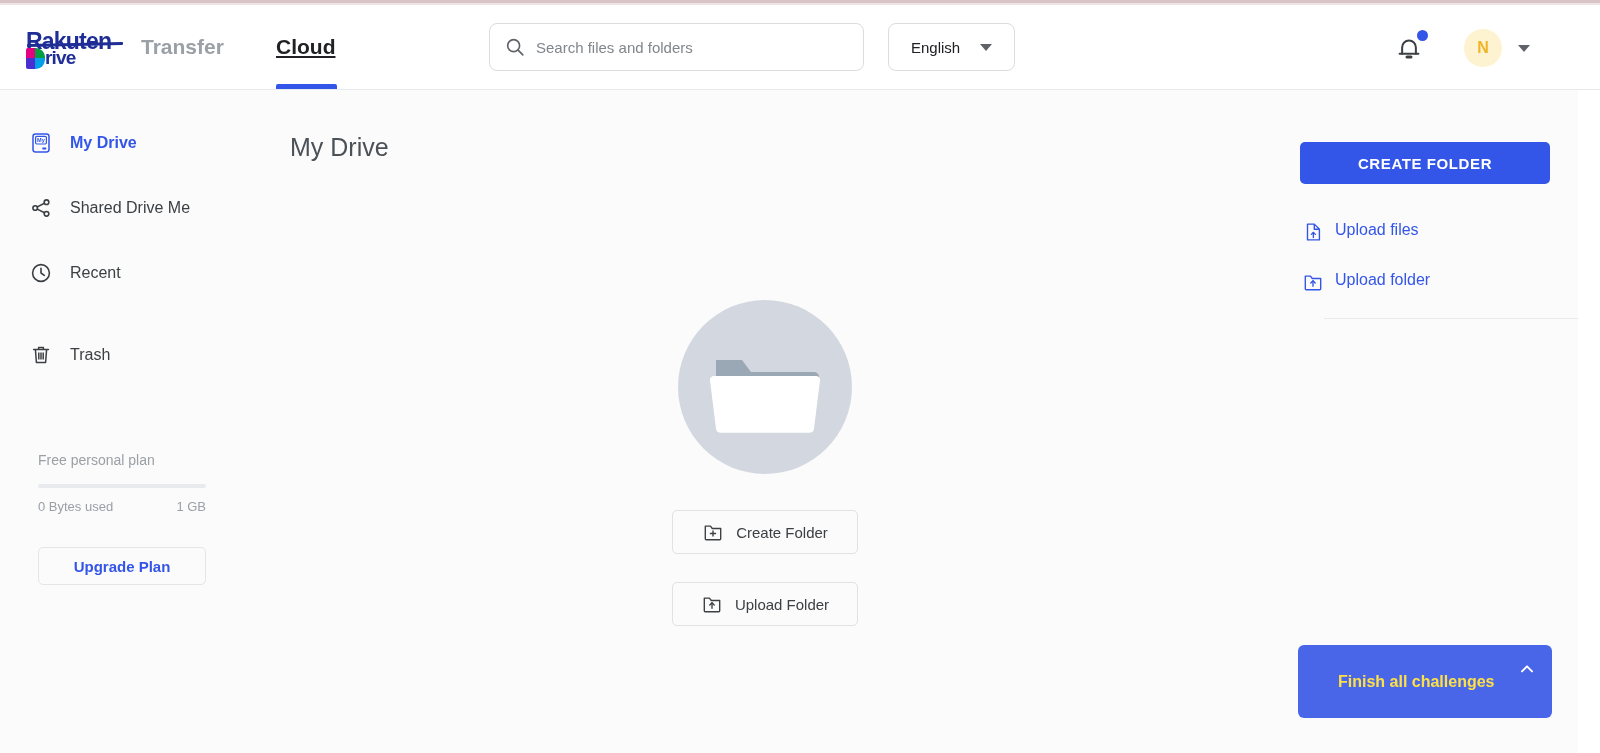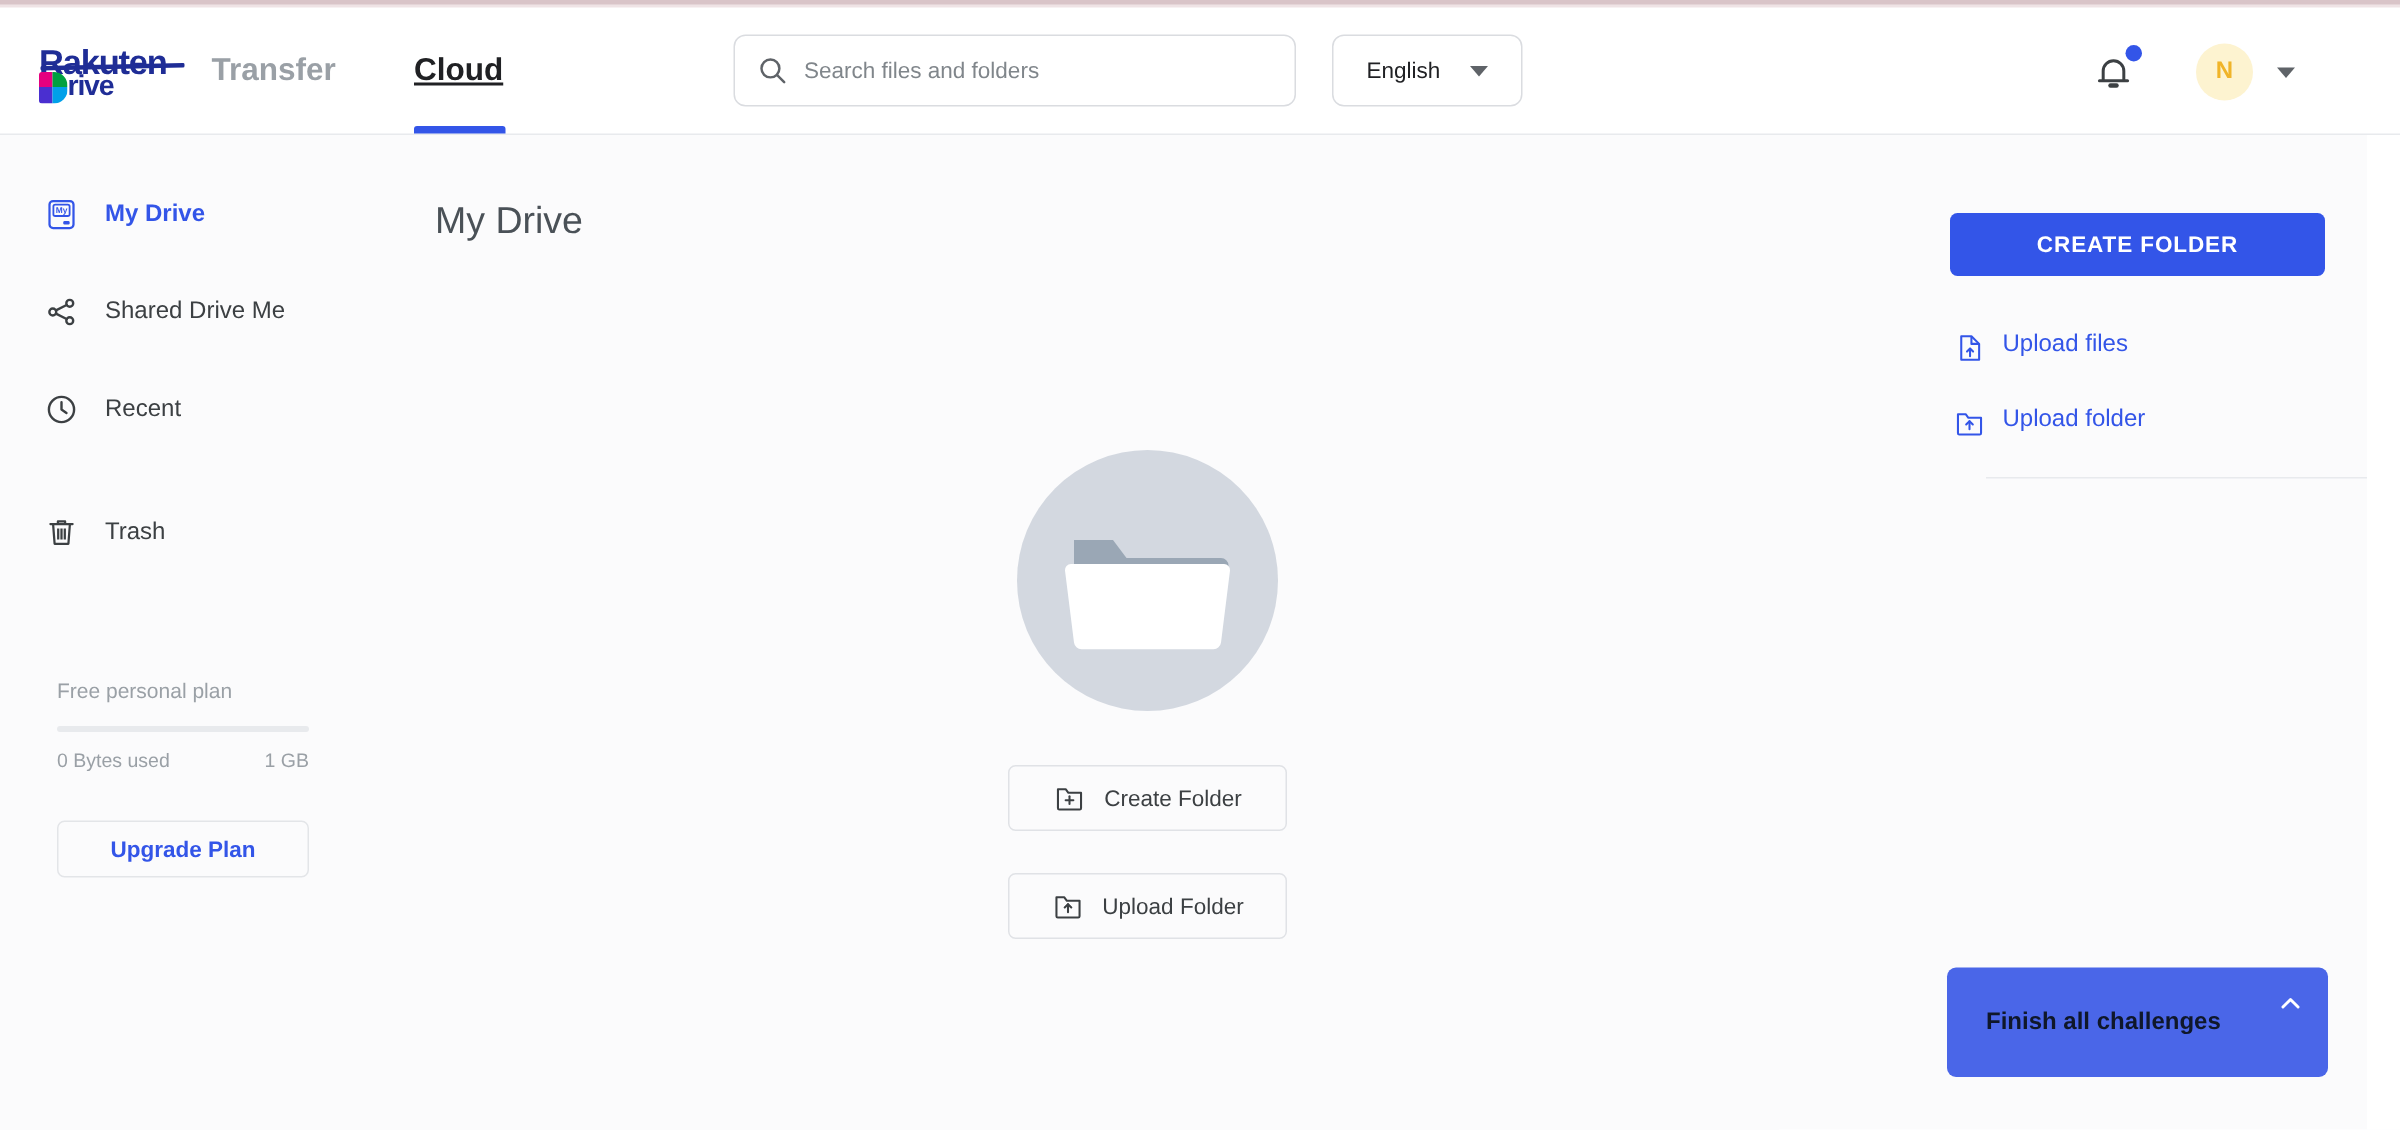--- a/index.html
+++ b/index.html
@@ -204,21 +204,21 @@
     background:#e8eaed;
   }
 
   
   .challenges {
     position:absolute; left:1298px; top:555px; width:254px; height:73px;
     background:#4a66e8; border-radius:6px;
     display:flex; align-items:center; cursor:pointer;
   }
   .challenges-label {
-    color:#0f172a; font-size:16px; font-weight:bold; margin-left:26px;
+    color:#fde047; font-size:16px; font-weight:bold; margin-left:40px;
   }
   .challenges-caret {
     position:absolute; right:14px; top:13px; width:22px; height:22px;
   }
 </style>
 </head>
 <body>
 
 <div class="page">
 

